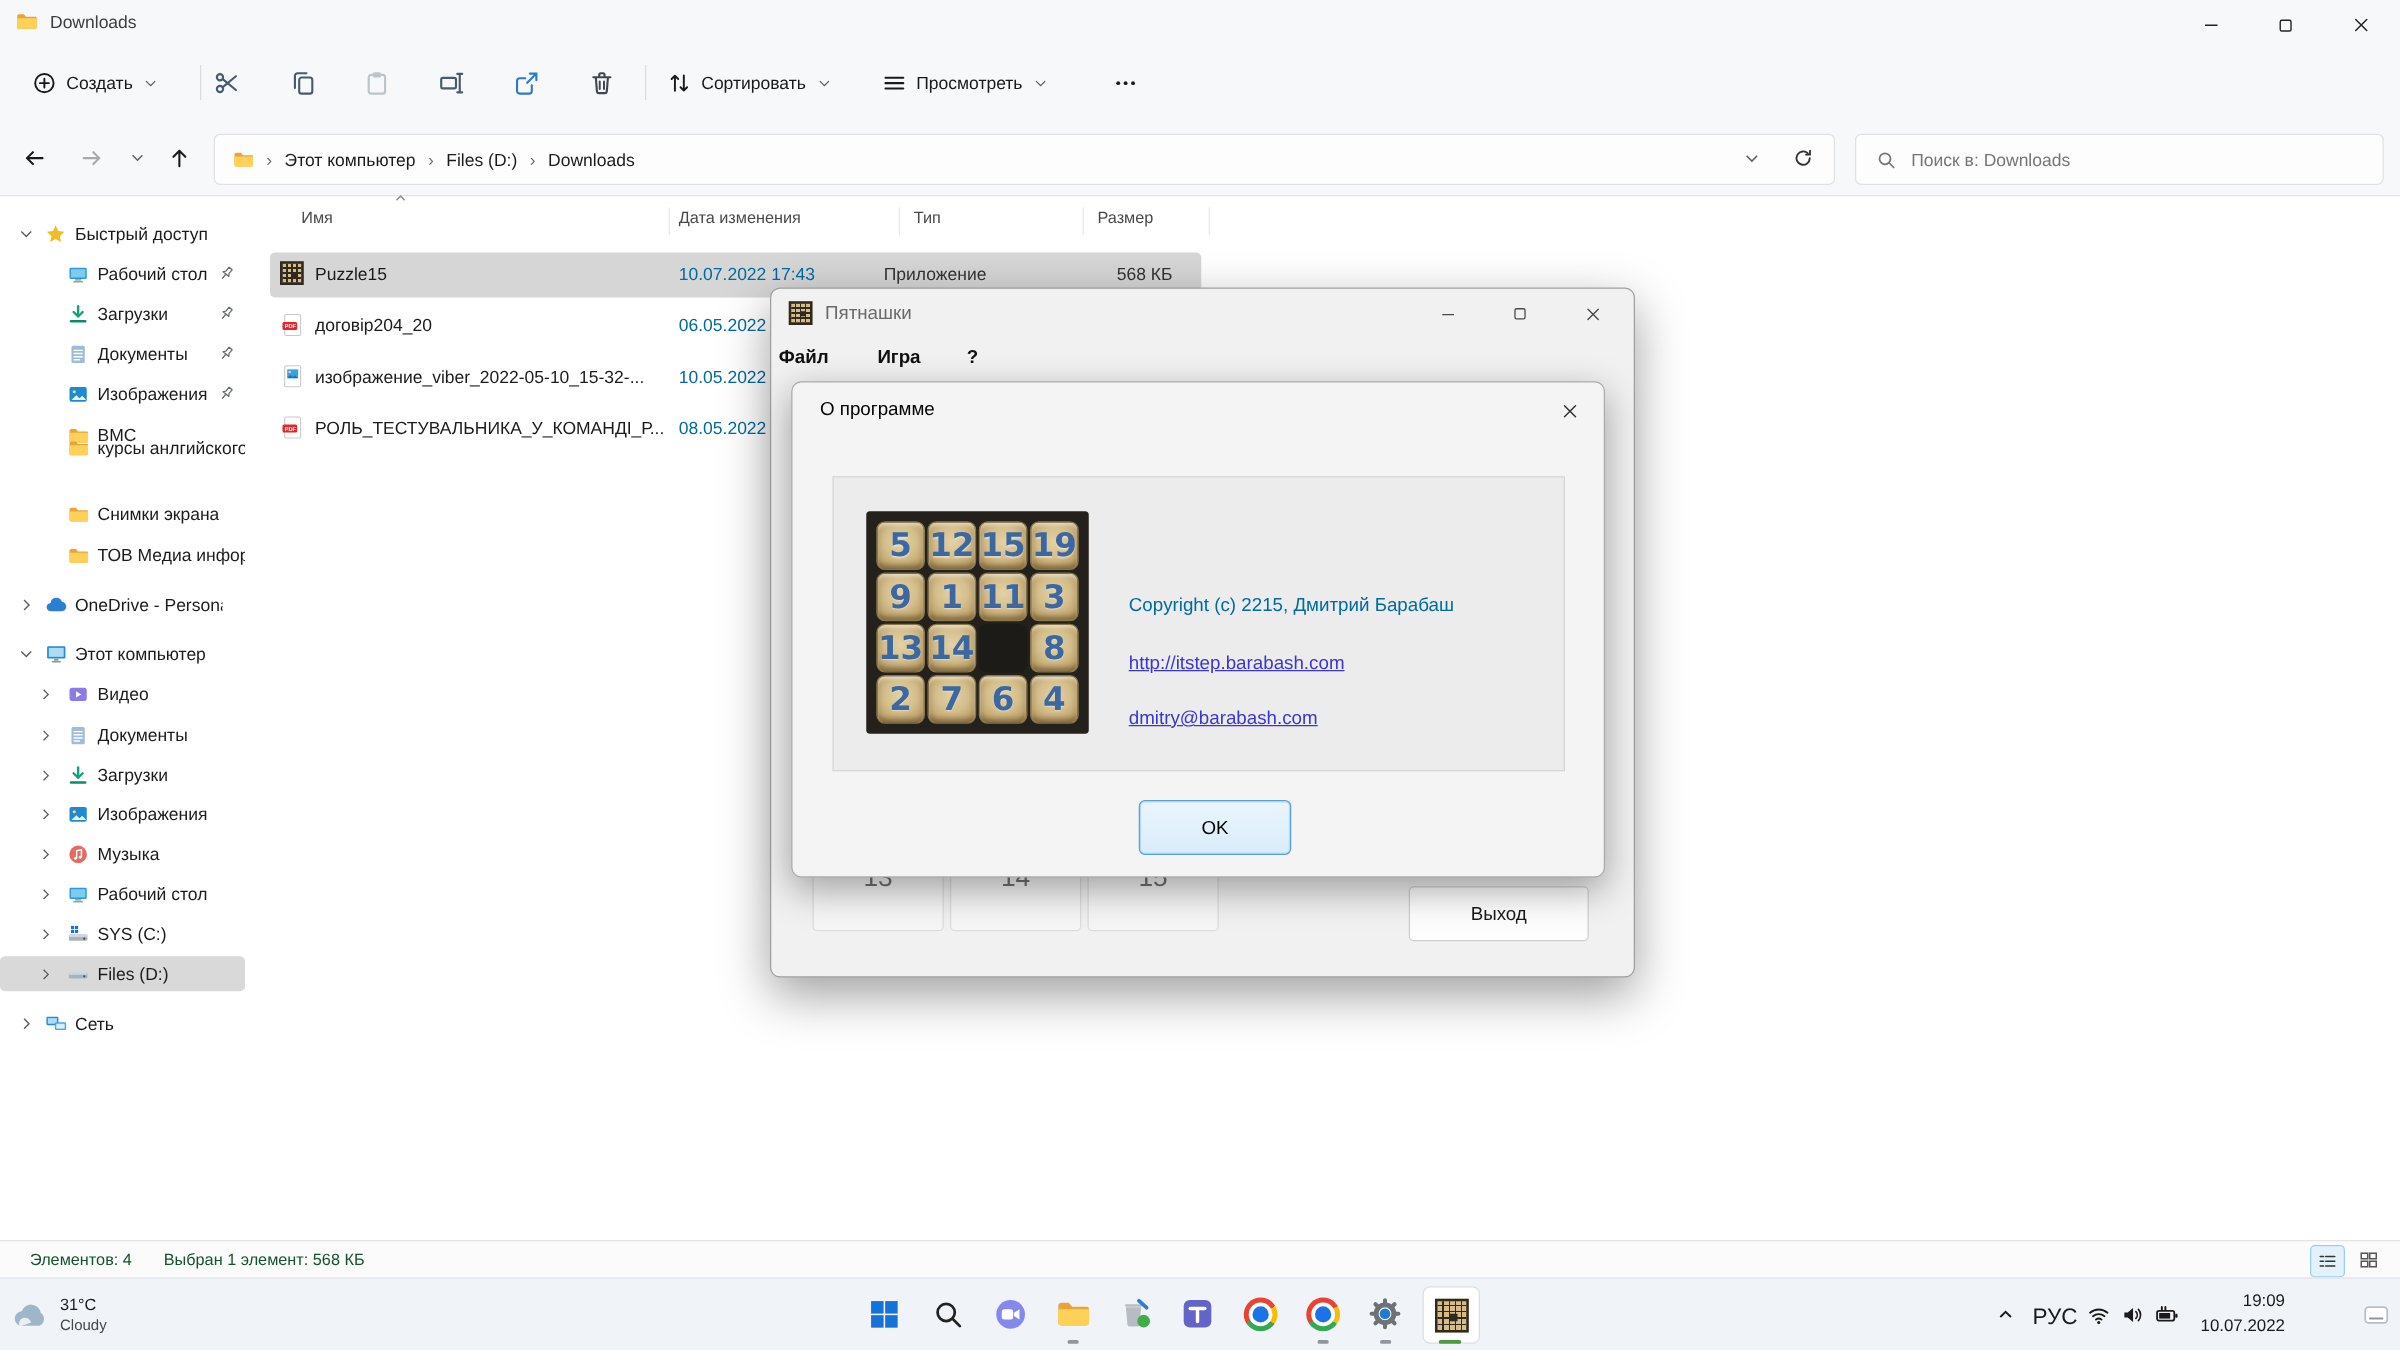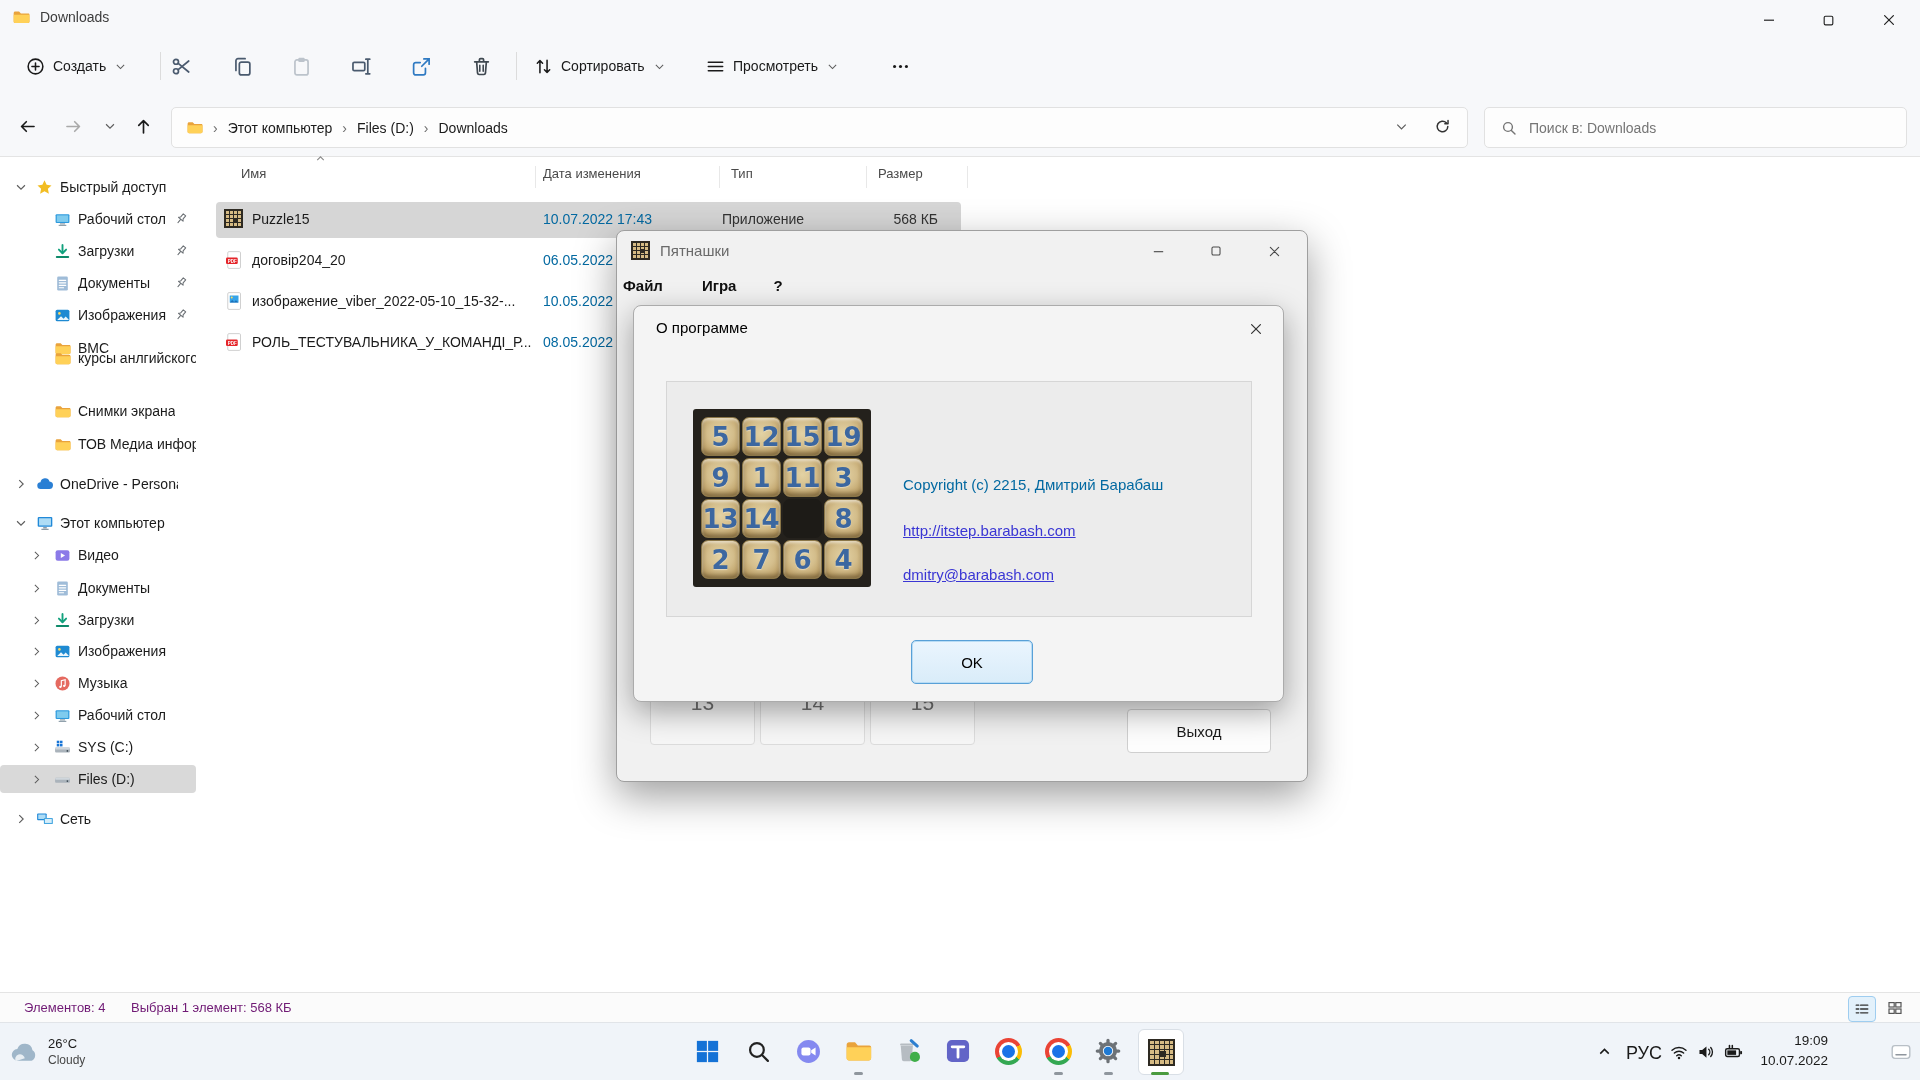--- a/index.html
+++ b/index.html
@@ -29,26 +29,26 @@
   .lvl0 .sicon{left:36px}.lvl0 .slabel{left:60px}
   .lvl1 .sicon{left:54px}.lvl1 .slabel{left:78px}
   .lvl1c .chev{left:30px}.lvl1c .sicon{left:54px}.lvl1c .slabel{left:78px}
   .sel-side{background:#d9d9d9;border-radius:4px}
 
   
   .hdr{top:166px;color:#494949;font-size:13px}
   .hsep{top:166px;width:1px;height:22px;background:#e8e8e8}
   .frow{left:0;width:1920px;height:36px}
   .fcell{position:absolute;top:9px;white-space:nowrap}
-  .fname{left:252px}.fdate{left:543px;color:#0369a1}.ftype{left:722px;color:#333}
+  .fname{left:252px}.fdate{left:543px;color:#0369a1}.ftype{left:707px;color:#333}
   .fsize{left:800px;width:138px;text-align:right;color:#333}
   .ficon{position:absolute;left:224px;top:7px}
 
   
-  .statusbar{left:0;top:992px;width:1920px;height:30px;background:#fbfbfb;border-top:1px solid #e4e4e4;font-size:13px;color:#701a75}
+  .statusbar{left:0;top:992px;width:1920px;height:30px;background:#fbfbfb;border-top:1px solid #e4e4e4;font-size:13px;color:#14532d}
 
   
   .pz-ico{background:#d6bb84;border:2px solid #2e2a22;position:relative;box-sizing:border-box;
     background-image:repeating-linear-gradient(0deg,transparent 0 3px,#2e2a22 3px 4px),
                      repeating-linear-gradient(90deg,transparent 0 3px,#2e2a22 3px 4px)}
   .pz-ico::after{content:'';position:absolute;left:45%;top:45%;width:28%;height:28%;background:#2e2a22}
   .pz-sm{width:19px;height:19px}
   .pz-lg{width:27px;height:27px;background-image:repeating-linear-gradient(0deg,transparent 0 4px,#2e2a22 4px 5px),
                      repeating-linear-gradient(90deg,transparent 0 4px,#2e2a22 4px 5px)}
 
@@ -769,21 +769,21 @@
     </div>
 </div>
 
 <div class="abs taskbar">
 
   <div class="abs" style="left:10px;top:6px;width:150px;height:46px;display:flex;align-items:center;gap:8px;border-radius:6px">
     <svg class="ic" width="30" height="30">
         <use href="#i-cloudwx"></use>
       </svg>
     <div style="line-height:17px">
-      <div style="font-size:13px;color:#1a1a1a">26°C</div>
+      <div style="font-size:13px;color:#1a1a1a">31°C</div>
       <div style="font-size:12px;color:#474747">Cloudy</div>
     </div>
   </div>
 
   <div class="tb-btn" style="left:685px">
       <svg class="ic" width="25" height="25">
         <use href="#i-start"></use>
       </svg>
     </div>
   <div class="tb-btn" style="left:736px;color:#222">

